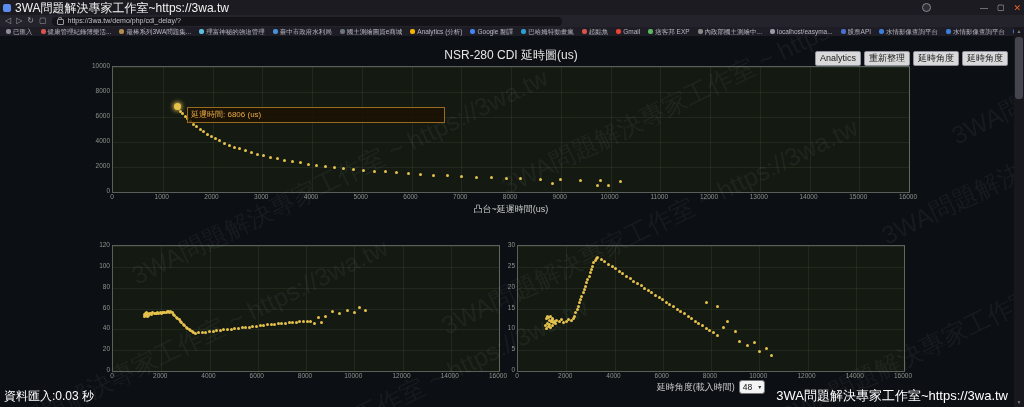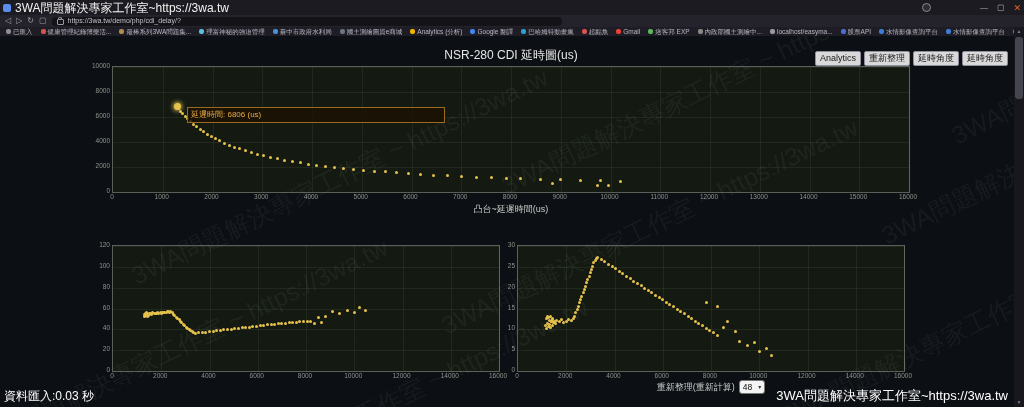--- a/index.html
+++ b/index.html
@@ -517,21 +517,21 @@
       <div class="pt" style="left: 208.387px; top: 73.5px; background: rgb(230, 194, 75);"></div>
       <div class="pt" style="left: 215.625px; top: 83.9167px; background: rgb(230, 194, 75);"></div>
       <div class="pt" style="left: 220.45px; top: 94.3333px; background: rgb(230, 194, 75);"></div>
       <div class="pt" style="left: 227.688px; top: 97.6667px; background: rgb(230, 194, 75);"></div>
       <div class="pt" style="left: 234.925px; top: 95.1667px; background: rgb(230, 194, 75);"></div>
       <div class="pt" style="left: 239.75px; top: 104.333px; background: rgb(230, 194, 75);"></div>
       <div class="pt" style="left: 246.988px; top: 101px; background: rgb(230, 194, 75);"></div>
       <div class="pt" style="left: 251.812px; top: 107.667px; background: rgb(230, 194, 75);"></div>
     </div>
   <div class="xlabel-row">
-    <span>重新整理(重新計算)</span>
+    <span>延時角度(載入時間)</span>
     <span class="select">
       <span>48</span>
       <span class="sel-arrow">▾</span>
     </span>
   </div>
 <span class="tick tx" style="left: 18px; top: 133px;">0</span>
     <span class="tick tx" style="left: 66.25px; top: 133px;">2000</span>
     <span class="tick tx" style="left: 114.5px; top: 133px;">4000</span>
     <span class="tick tx" style="left: 162.75px; top: 133px;">6000</span>
     <span class="tick tx" style="left: 211px; top: 133px;">8000</span>

